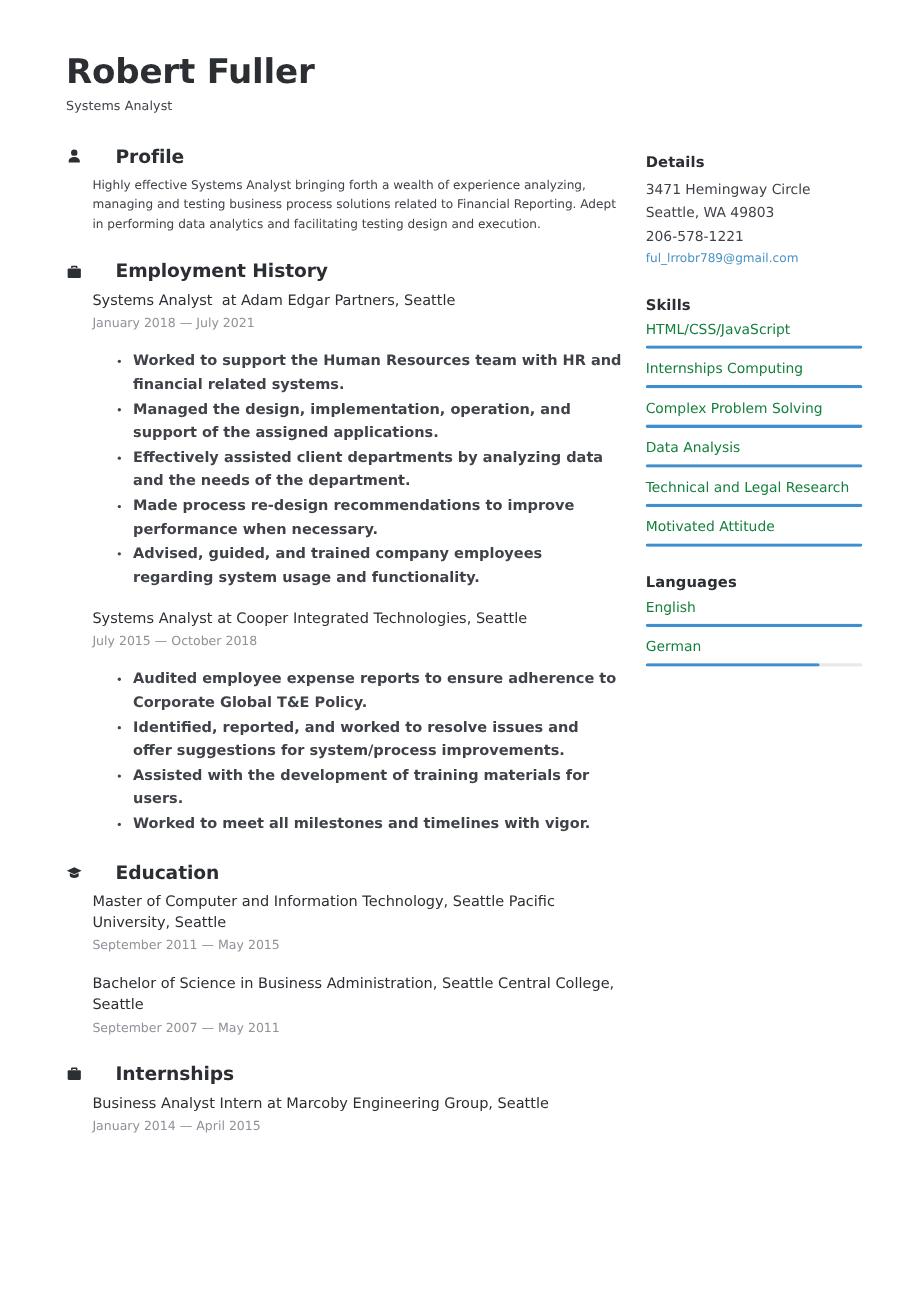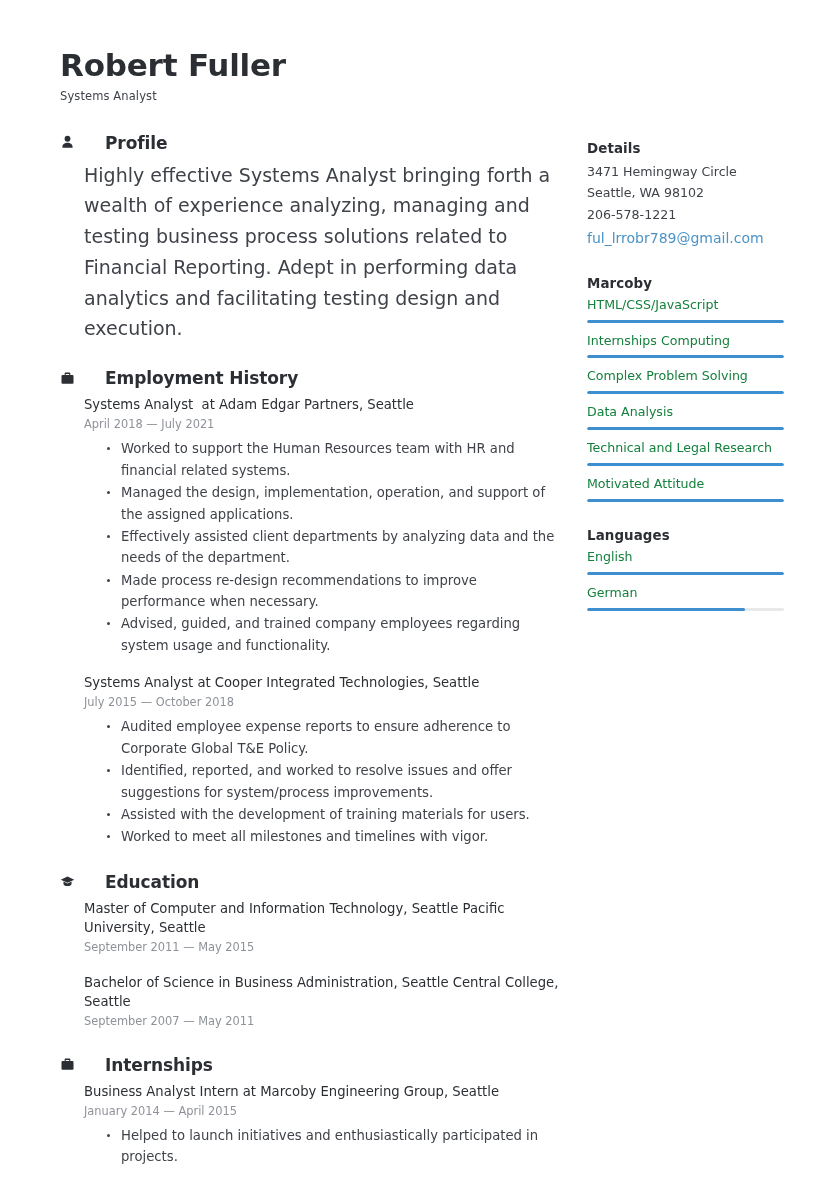--- a/index.html
+++ b/index.html
@@ -78,21 +78,21 @@
     font-size: 17px;
     font-weight: 600;
     color: #2b2e33;
     letter-spacing: -0.1px;
     margin-left: 21px;
   }
 
   .section-body { padding-left: 24px; }
 
   .para {
-    font-size: 19px;
+    font-size: 11px;
     line-height: 1.62;
     color: #3f4349;
   }
 
   
   .entry { margin-bottom: 17px; }
   .entry:last-child { margin-bottom: 0; }
 
   .entry-title {
     font-size: 13.2px;
@@ -104,22 +104,23 @@
 
   .entry-date {
     font-size: 11.4px;
     color: #8e9298;
     margin-top: 2px;
     line-height: 1.5;
   }
 
   .bullets {
     list-style: none;
-    margin-top: 5px;
+    margin-top: 16px;
     padding-left: 21px;
+    font-weight: bold;
   }
 
   .bullets li {
     position: relative;
     font-size: 13.2px;
     line-height: 1.62;
     color: #3f4349;
     padding-left: 16px;
     margin-bottom: 1px;
   }
@@ -146,21 +147,21 @@
     letter-spacing: 0.1px;
   }
 
   .side-line {
     font-size: 12.6px;
     line-height: 1.72;
     color: #3f4349;
   }
 
   .side-link {
-    font-size: 14px;
+    font-size: 11px;
     line-height: 1.72;
     color: #4a93c4;
     text-decoration: none;
     display: block;
     word-break: break-all;
   }
 
   .rated-item { margin-bottom: 9px; }
   .rated-item:last-child { margin-bottom: 0; }
 
@@ -225,21 +226,21 @@
               <path d="M6.1 1.6h3.8c.7 0 1.2.5 1.2 1.2v1.1h-1.5V3.1h-3.2v.8H4.9V2.8c0-.7.5-1.2 1.2-1.2z"></path>
               <rect x="1.6" y="4.3" width="12.8" height="9.3" rx="1.1"></rect>
             </svg>
           </span>
           <span class="section-title">Employment History</span>
         </div>
         <div class="section-body">
 
           <div class="entry">
             <div class="entry-title">Systems Analyst  at Adam Edgar Partners, Seattle</div>
-            <div class="entry-date">April 2018 — July 2021</div>
+            <div class="entry-date">January 2018 — July 2021</div>
             <ul class="bullets">
               <li>Worked to support the Human Resources team with HR and financial related systems.</li>
               <li>Managed the design, implementation, operation, and support of the assigned applications.</li>
               <li>Effectively assisted client departments by analyzing data and the needs of the department.</li>
               <li>Made process re-design recommendations to improve performance when necessary.</li>
               <li>Advised, guided, and trained company employees regarding system usage and functionality.</li>
             </ul>
           </div>
 
           <div class="entry">
@@ -288,41 +289,38 @@
               <path d="M6.1 1.6h3.8c.7 0 1.2.5 1.2 1.2v1.1h-1.5V3.1h-3.2v.8H4.9V2.8c0-.7.5-1.2 1.2-1.2z"></path>
               <rect x="1.6" y="4.3" width="12.8" height="9.3" rx="1.1"></rect>
             </svg>
           </span>
           <span class="section-title">Internships</span>
         </div>
         <div class="section-body">
           <div class="entry">
             <div class="entry-title">Business Analyst Intern at Marcoby Engineering Group, Seattle</div>
             <div class="entry-date">January 2014 — April 2015</div>
-            <ul class="bullets">
-              <li>Helped to launch initiatives and enthusiastically participated in projects.</li>
-            </ul>
           </div>
         </div>
       </div>
 
     </div>
 
     <div class="col-side">
 
       <div class="side-block">
         <div class="side-title">Details</div>
         <div class="side-line">3471 Hemingway Circle</div>
-        <div class="side-line">Seattle, WA 98102</div>
+        <div class="side-line">Seattle, WA 49803</div>
         <div class="side-line">206-578-1221</div>
         <a class="side-link" href="#" style="color: rgb(74, 147, 196);">ful_lrrobr789@gmail.com</a>
       </div>
 
       <div class="side-block">
-        <div class="side-title">Marcoby</div>
+        <div class="side-title">Skills</div>
 
         <div class="rated-item">
           <div class="rated-label">HTML/CSS/JavaScript</div>
           <div class="rated-track">
             <div class="rated-fill" style="width: 100%; background: rgb(61, 143, 208);"></div>
           </div>
         </div>
 
         <div class="rated-item">
           <div class="rated-label">Internships Computing</div>

